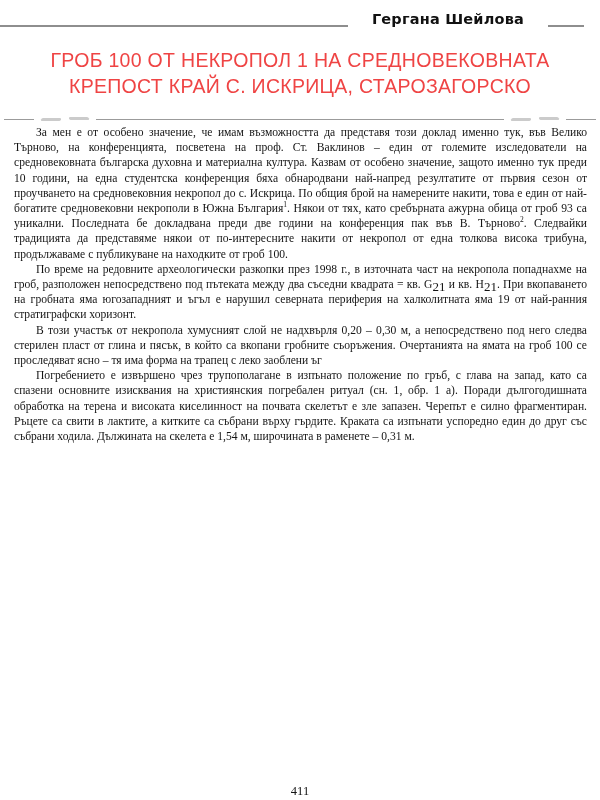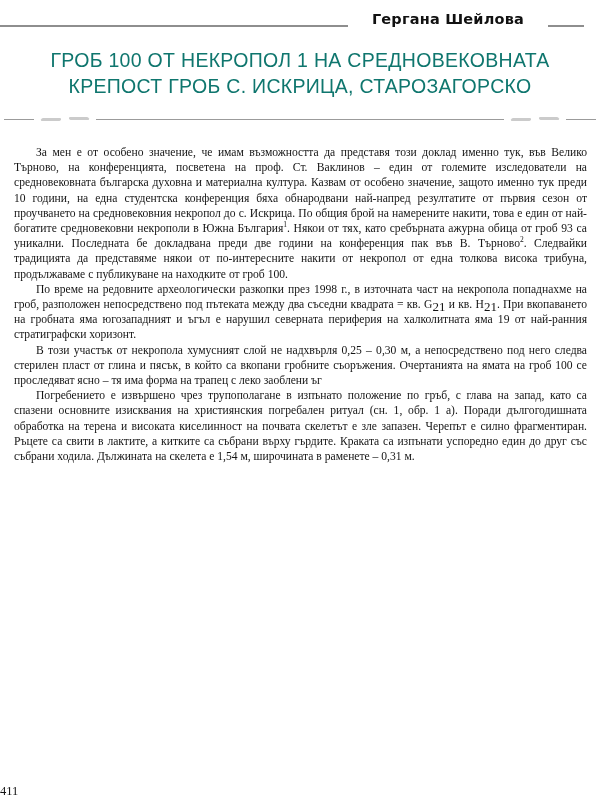--- a/index.html
+++ b/index.html
@@ -55,21 +55,21 @@
   
   .title-block {
     margin: 20px 0 0 0;
     padding: 0 18px;
     text-align: center;
   }
   .title-line {
     font-family: "Liberation Sans", "DejaVu Sans", sans-serif;
     font-size: 19.5px;
     font-weight: normal;
-    color: #0f766e;
+    color: #ef4444;
     letter-spacing: .3px;
     line-height: 26px;
     white-space: nowrap;
   }
 
   
   .ornament-rule {
     display: flex;
     align-items: center;
     gap: 5px;
@@ -102,21 +102,21 @@
   }
   .or-mark::after {
     right: 2px; top: 2px;
     width: 20px; height: 3px;
     border-radius: 2px;
     transform: skewX(18deg);
   }
 
   
   .body-text {
-    margin: 20px 0 0 0;
+    margin: 0 0 0 0;
     padding: 0 13px 0 14px;
     font-size: 11.6px;
     line-height: 15.2px;
     text-align: justify;
     text-justify: inter-word;
     color: #141414;
     hyphens: manual;
   }
   .body-text p {
     margin: 0;
@@ -135,56 +135,57 @@
     vertical-align: sub;
     line-height: 0;
   }
 
   
   .folio {
     position: absolute;
     left: 0;
     right: 0;
     bottom: 10px;
+    text-align: center;
     font-size: 12.5px;
     color: #131313;
     font-family: "Liberation Serif", "DejaVu Serif", serif;
   }
 </style>
 </head>
 <body>
 
 <div class="page">
 
   <div class="running-head">
     <div class="rh-rule"></div>
     <div class="rh-name">Гергана Шейлова</div>
     <div class="rh-rule short"></div>
   </div>
 
   <div class="title-block">
     <div class="title-line">ГРОБ 100 ОТ НЕКРОПОЛ 1 НА СРЕДНОВЕКОВНАТА</div>
-    <div class="title-line">КРЕПОСТ ГРОБ С. ИСКРИЦА, СТАРОЗАГОРСКО</div>
+    <div class="title-line">КРЕПОСТ КРАЙ С. ИСКРИЦА, СТАРОЗАГОРСКО</div>
   </div>
 
   <div class="ornament-rule">
     <div class="or-seg tiny"></div>
     <div class="or-mark"></div>
     <div class="or-seg long"></div>
     <div class="or-mark"></div>
     <div class="or-seg tiny"></div>
   </div>
 
   <div class="body-text">
 
     <p><span>За мен е от особено значение, че имам възможността да представя този доклад именно тук, във Велико Търново, на конференцията, посветена на проф. Ст. Ваклинов – един от големите изследователи на средновековната българска духовна и материална култура. Казвам от особено значение, защото именно тук преди 10 години, на една студентска конференция бяха обнародвани най-напред резултатите от първия сезон от проучването на средновековния некропол до с. Искрица. По общия брой на намерените накити, това е един от най-богатите средновековни некрополи в Южна България</span><sup>1</sup><span>. Някои от тях, като сребърната ажурна обица от гроб 93 са уникални. Последната бе докладвана преди две години на конференция пак във В. Търново</span><sup>2</sup><span>. Следвайки традицията да представяме някои от по-интересните накити от некропол от една толкова висока трибуна, продължаваме с публикуване на находките от гроб 100.</span></p>
 
     <p><span>По време на редовните археологически разкопки през 1998 г., в източната част на некропола попаднахме на гроб, разположен непосредствено под пътеката между два съседни квадрата = кв. G</span><sub>21</sub><span> и кв. Н</span><sub>21</sub><span>. При вкопаването на гробната яма югозападният и ъгъл е нарушил северната периферия на халколитната яма 19 от най-ранния стратиграфски хоризонт.</span></p>
 
-    <p>В този участък от некропола хумусният слой не надхвърля 0,25 – 0,30 м, а непосредствено под него следва стерилен пласт от глина и пясък, в който са вкопани гробните съоръжения. Очертанията на ямата на гроб 100 се проследяват ясно – тя има форма на трапец с леко заоблени ъг</p>
+    <p>В този участък от некропола хумусният слой не надхвърля 0,20 – 0,30 м, а непосредствено под него следва стерилен пласт от глина и пясък, в който са вкопани гробните съоръжения. Очертанията на ямата на гроб 100 се проследяват ясно – тя има форма на трапец с леко заоблени ъг</p>
 
 
     <p>Погребението е извършено чрез трупополагане в изпънато положение по гръб, с глава на запад, като са спазени основните изисквания на християнския погребален ритуал (сн. 1, обр. 1 а). Поради дългогодишната обработка на терена и високата киселинност на почвата скелетът е зле запазен. Черепът е силно фрагментиран. Ръцете са свити в лактите, а китките са събрани върху гърдите. Краката са изпънати успоредно един до друг със събрани ходила. Дължината на скелета е 1,54 м, широчината в раменете – 0,31 м.</p>
 
 
   </div>
 
   <div class="folio">411</div>
 
 </div>

